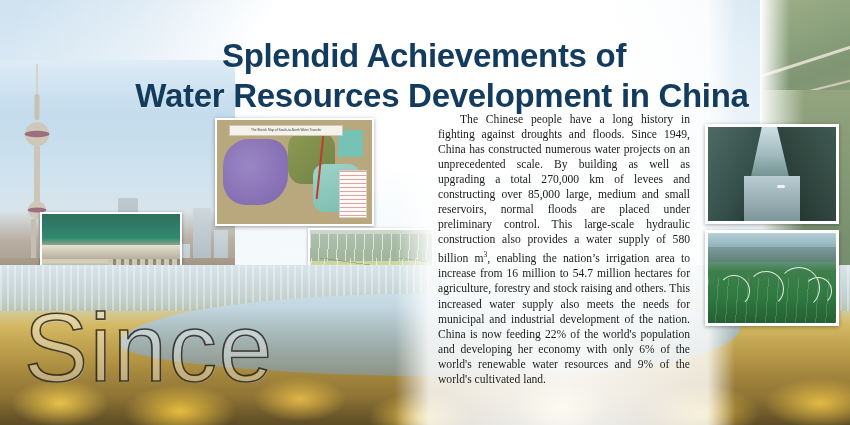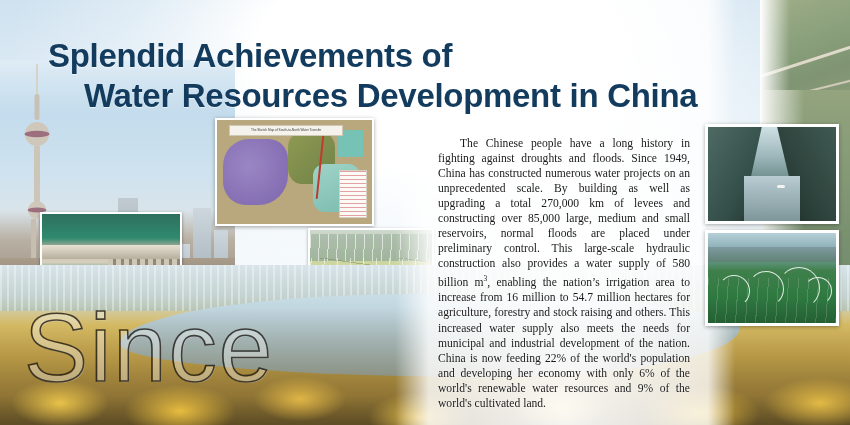--- a/index.html
+++ b/index.html
@@ -195,27 +195,28 @@
   }
 
   
   .title{
     position:absolute;left:0;top:14px;width:800px;
     font-family:"Liberation Sans",sans-serif;
     font-weight:bold;color:#123b5e;
     font-size:33px;line-height:40px;
     letter-spacing:-.3px;
     text-shadow:0 1px 0 rgba(255,255,255,.55);
+    text-align:center;
   }
   .title .l1{display:block;padding-left:48px;}
   .title .l2{display:block;padding-left:84px;}
 
   
   .body-text{
-    position:absolute;left:438px;top:124px;width:252px;
+    position:absolute;left:438px;top:100px;width:252px;
     font-family:"Liberation Serif",serif;
     font-size:11.6px;line-height:15.1px;
     color:#1a1a1a;text-align:justify;
     text-indent:22px;
     text-shadow:0 0 2px rgba(255,255,255,.9);
   }
   .body-text sup{font-size:7.5px;vertical-align:super;}
 </style>
 </head>
 <body>

